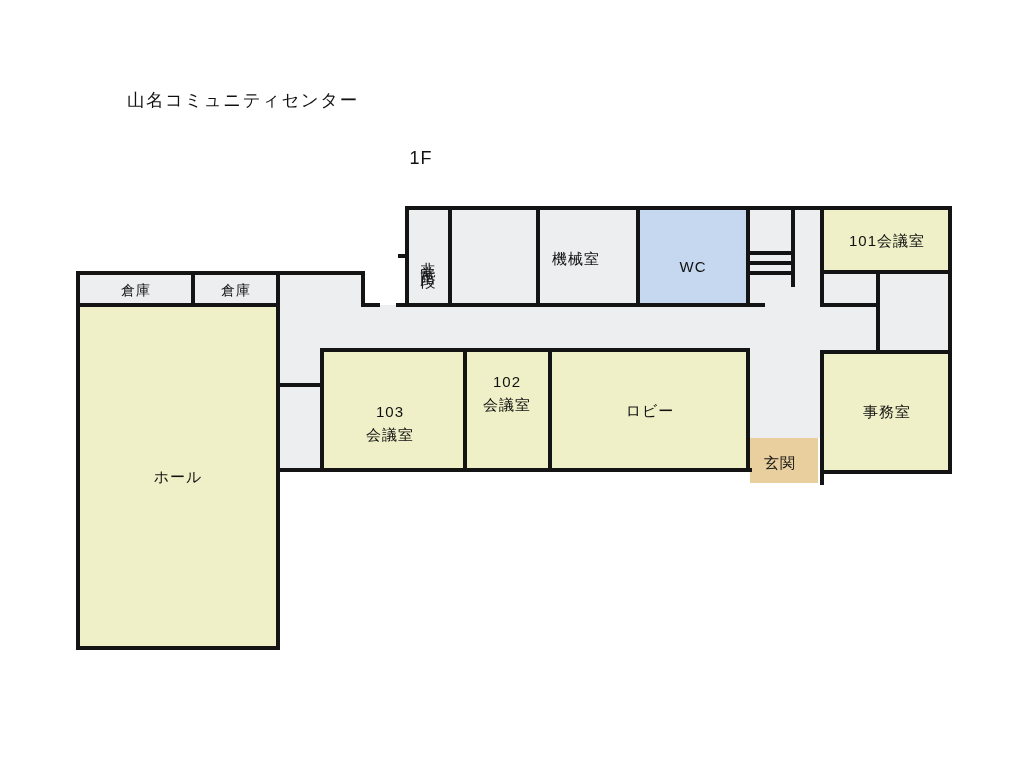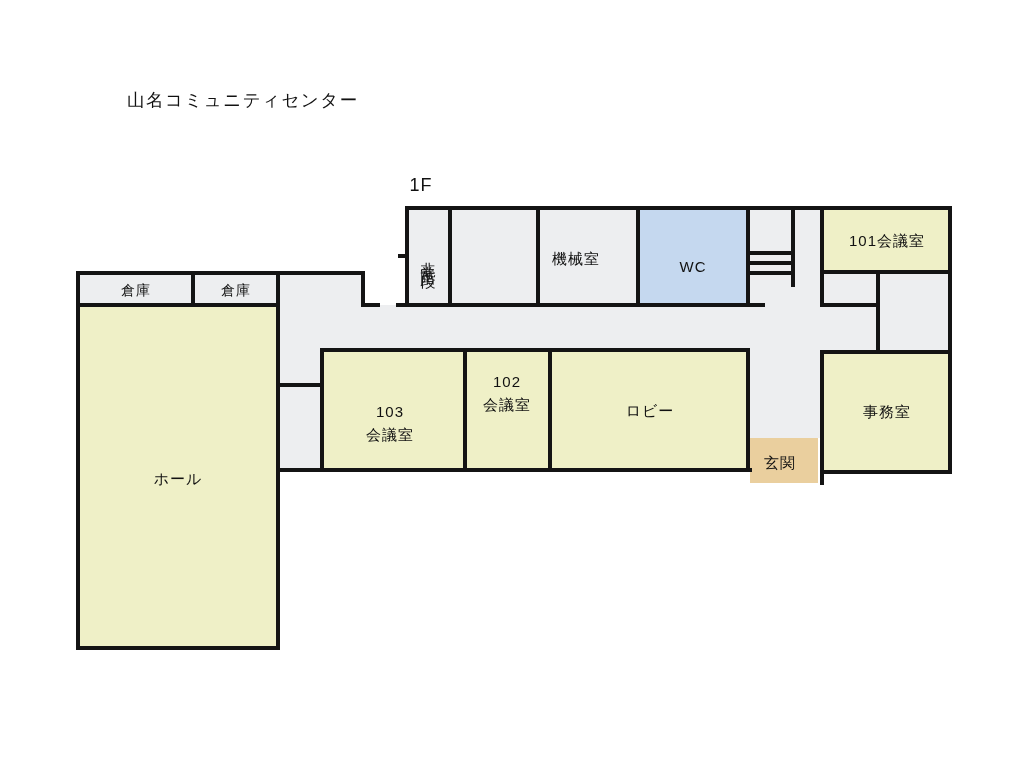--- a/index.html
+++ b/index.html
@@ -21,21 +21,21 @@
     letter-spacing:1px;
     color:#111;
     line-height:23px;
   }
   .lbl.small{font-size:14px;}
   .lbl.title{
     transform:translate(0,-50%);
     font-size:17.5px;
     letter-spacing:1.5px;
   }
-  .lbl.floor{font-size:18px;letter-spacing:1px;margin-top:27px;}
+  .lbl.floor{font-size:18px;letter-spacing:1px;}
   .lbl.vertical{
     writing-mode:vertical-rl;
     text-orientation:upright;
     letter-spacing:4px;
     line-height:20px;
   }
   .lbl .line{display:block;}
 </style>
 </head>
 <body>
@@ -91,21 +91,21 @@
   <div class="lbl small" style="left:236px;top:290px;">倉庫</div>
 
   <div class="lbl vertical" style="left:428px;top:258px;">非常階段</div>
 
   <div class="lbl" style="left:576px;top:258px;">機械室</div>
 
   <div class="lbl" style="left:693px;top:258px;margin-top:8px;">WC</div>
 
   <div class="lbl" style="left:887px;top:240px;">101会議室</div>
 
-  <div class="lbl" style="left:178px;top:478px;">ホール</div>
+  <div class="lbl" style="left:178px;top:478px;font-family:Liberation Mono, monospace;">ホール</div>
 
   <div class="lbl" style="left:390px;top:411px;margin-top:12px;">
     <span class="line">103</span>
     <span class="line">会議室</span>
   </div>
 
   <div class="lbl" style="left:507px;top:393px;">
     <span class="line">102</span>
     <span class="line">会議室</span>
   </div>

